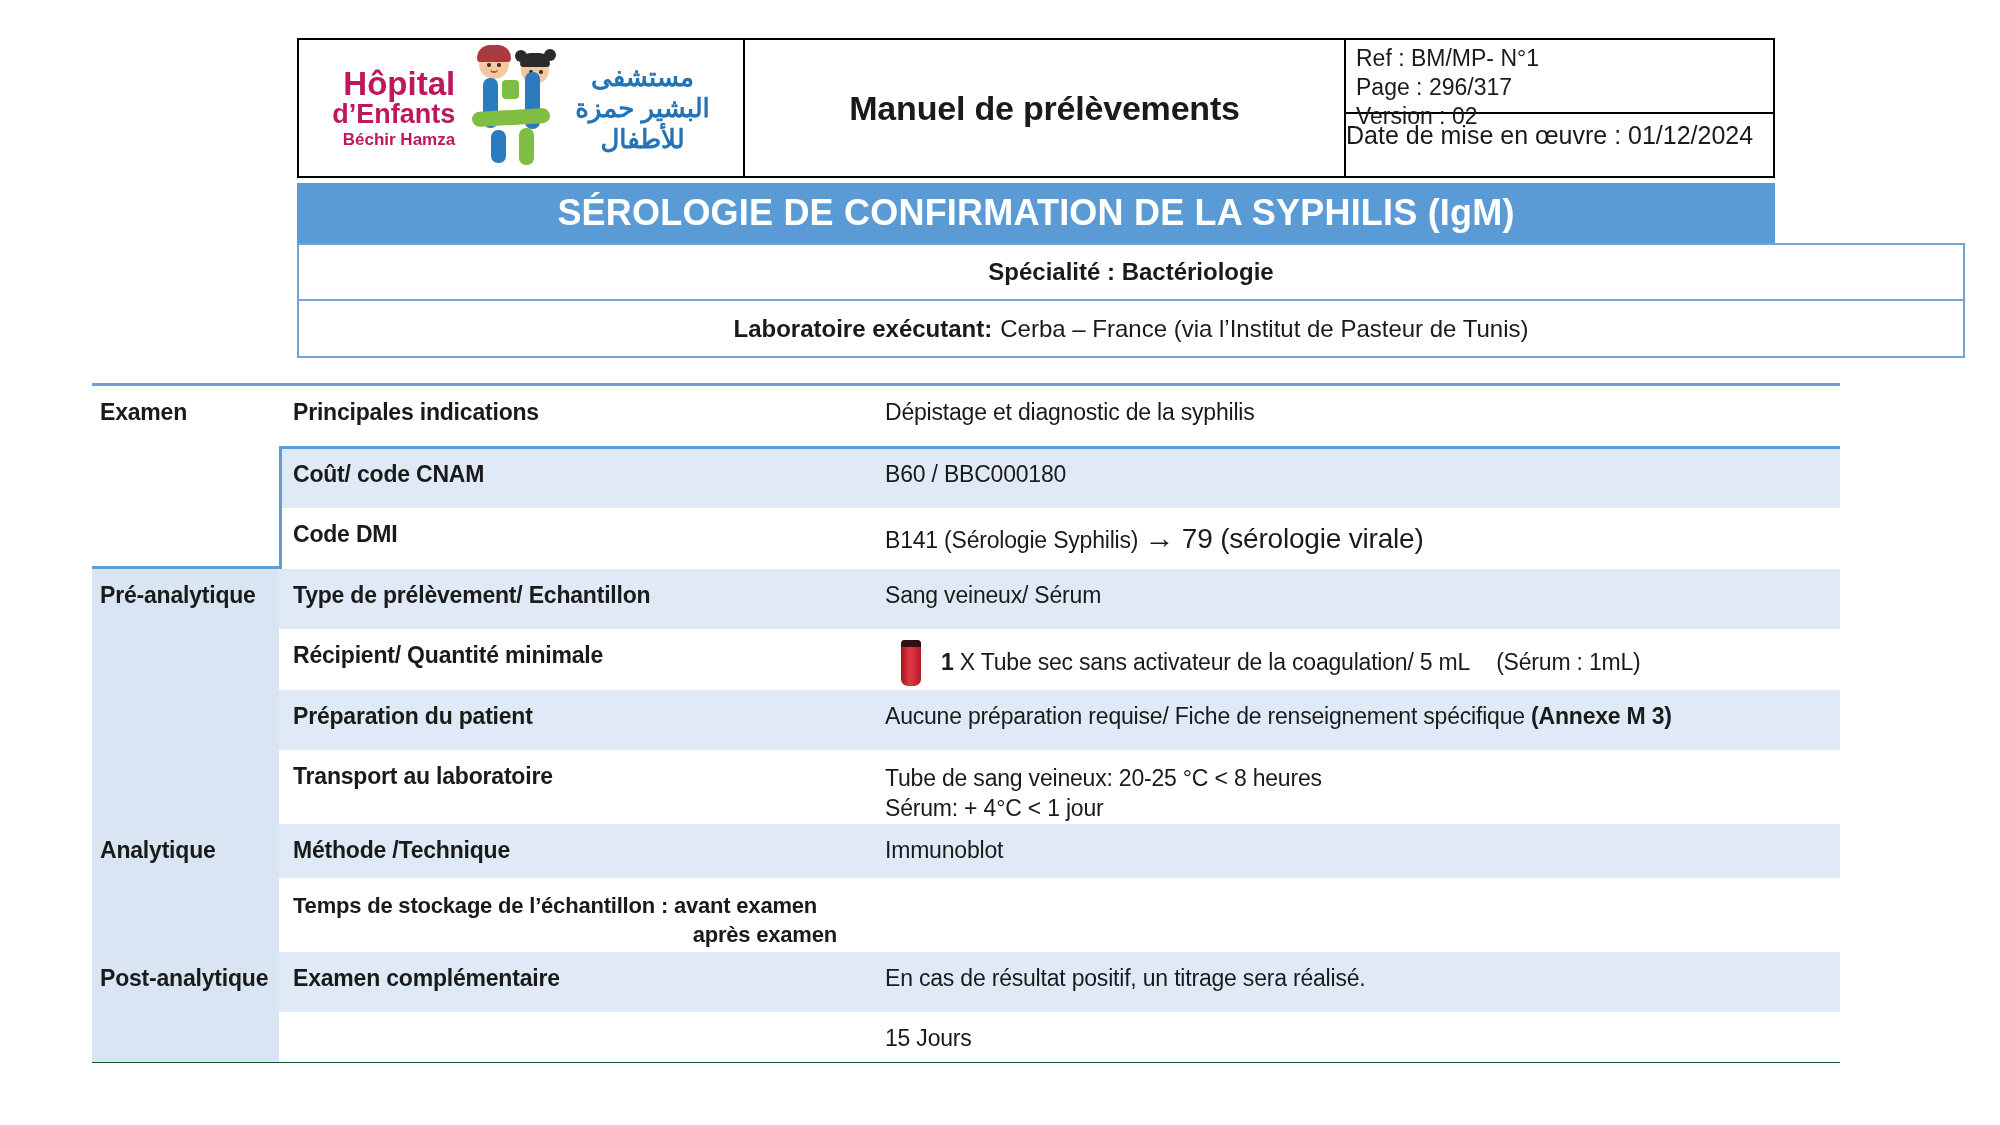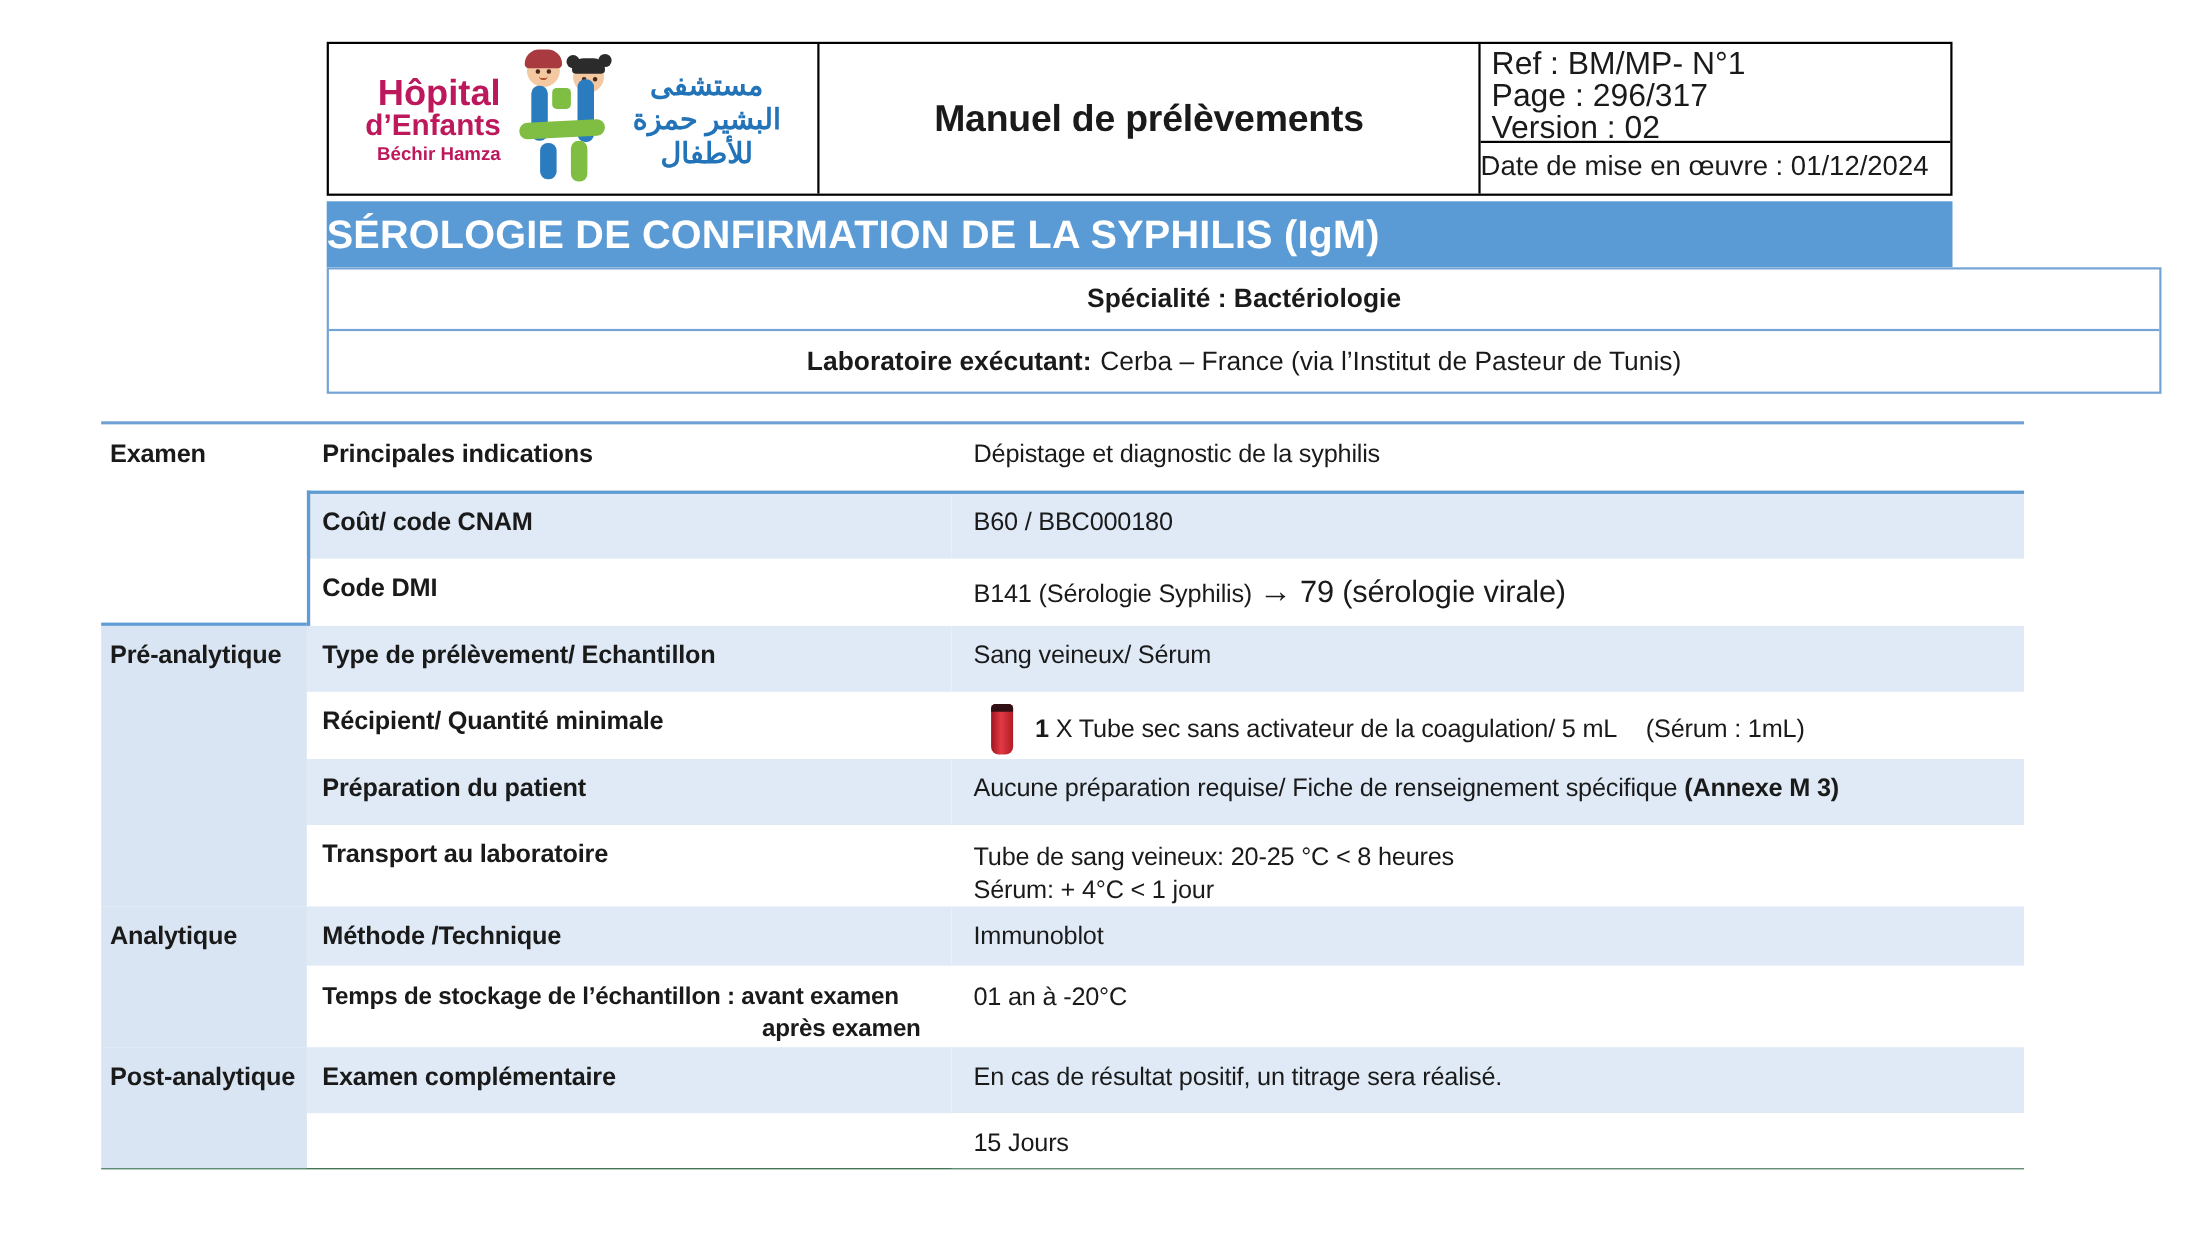--- a/index.html
+++ b/index.html
@@ -6,21 +6,21 @@
   html,body { background:#ffffff; }
   body { width:2000px; height:1125px; position:relative; font-family:"Liberation Sans", sans-serif; color:#1a1a1a; }
   .page { position:absolute; inset:0; background:#fff; overflow:hidden; }
 
   
   .header-box { position:absolute; left:297px; top:38px; width:1478px; height:140px; border:2.5px solid #000; display:flex; background:#fff; }
   .logo-cell { width:446px; border-right:2.5px solid #000; display:flex; align-items:center; justify-content:center; gap:12px; }
   .title-cell { width:601px; border-right:2.5px solid #000; display:flex; align-items:center; justify-content:center; }
   .doc-title { font-size:34px; font-weight:bold; letter-spacing:-0.2px; }
   .ref-cell { flex:1; display:flex; flex-direction:column; }
-  .ref-top { height:90px; border-bottom:2.5px solid #000; padding:4px 10px; font-size:29px; line-height:29px; }
+  .ref-top { height:74px; border-bottom:2.5px solid #000; padding:4px 10px; font-size:23px; line-height:29px; }
   .ref-date { flex:1; padding:7px 0; font-size:25px; }
 
   
   .logo-fr { text-align:right; color:#be185d; font-weight:bold; line-height:1.02; }
   .logo-fr .l1 { font-size:33px; }
   .logo-fr .l2 { font-size:27px; }
   .logo-fr .l3 { font-size:17px; margin-top:3px; }
   .logo-glyph { position:relative; width:96px; height:118px; flex:0 0 auto; }
   .head { position:absolute; border-radius:50%; background:#F4C9A1; }
   .boy-head { left:12px; top:0; width:30px; height:30px; }
@@ -33,21 +33,21 @@
   .hp { position:absolute; }
   .hp1 { left:16px; top:29px; width:15px; height:50px; background:#2B7BBF; border-radius:7px; }
   .hp2 { left:35px; top:31px; width:17px; height:19px; background:#7FBE42; border-radius:4px; }
   .hp3 { left:58px; top:23px; width:15px; height:57px; background:#2B7BBF; border-radius:7px; }
   .hp4 { left:5px; top:61px; width:78px; height:15px; background:#7FBE42; border-radius:8px; transform:rotate(-3deg); }
   .hp5 { left:24px; top:81px; width:15px; height:33px; background:#2B7BBF; border-radius:7px; }
   .hp6 { left:52px; top:79px; width:15px; height:37px; background:#7FBE42; border-radius:7px; }
   .logo-ar { direction:rtl; text-align:center; color:#2273B8; font-weight:bold; font-size:26px; line-height:31px; }
 
   
-  .banner { position:absolute; left:297px; top:183px; width:1478px; height:60px; background:#5B9BD5; color:#fff; font-weight:bold; font-size:36px; text-align:left; line-height:60px; letter-spacing:0.2px; }
+  .banner { position:absolute; left:297px; top:183px; width:1478px; height:60px; background:#5B9BD5; color:#fff; font-weight:bold; font-size:36px; text-align:center; line-height:60px; letter-spacing:0.2px; }
   .subhead { position:absolute; left:297px; top:243px; width:1668px; border:2px solid #74A3D6; background:#fff; }
   .spec-row { height:56px; border-bottom:2px solid #74A3D6; display:flex; align-items:center; justify-content:center; font-size:24px; font-weight:bold; }
   .lab-row { height:55px; display:flex; align-items:center; justify-content:center; font-size:24px; }
   .lab-row .b { font-weight:bold; }
   .lab-row .r { margin-left:8px; }
 
   
   .tbl { position:absolute; left:92px; top:383px; width:1748px; border-top:3px solid #6FA0D4; border-bottom:1px solid #14532d; font-size:23px; letter-spacing:-0.2px; }
   .grid { display:grid; grid-template-columns:187px 586px 1fr; grid-template-rows:62px 60px 61px 60px 61px 60px 74px 54px 74px 60px 50px; position:relative; }
   .cat { grid-column:1; padding:13px 4px 0 8px; font-weight:bold; line-height:27px; }
@@ -177,21 +177,20 @@
       </div>
 
       <div class="lab r8 bg-b">Méthode /Technique</div>
       <div class="val r8 bg-b">Immunoblot</div>
 
       <div class="lab r9 bg-w stock-lab">
         <div class="stock-l1">Temps de stockage de l’échantillon : avant examen</div>
         <div class="stock-l2">après examen</div>
       </div>
       <div class="val r9 bg-w">
-        <div class="line">01 an à -20°C</div>
       </div>
 
       <div class="lab r10 bg-b">Examen complémentaire</div>
       <div class="val r10 bg-b">En cas de résultat positif, un titrage sera réalisé.</div>
 
       <div class="val r11 bg-w">15 Jours</div>
 
       <div class="hline-box"></div>
       <div class="vline-box"></div>
     </div>

